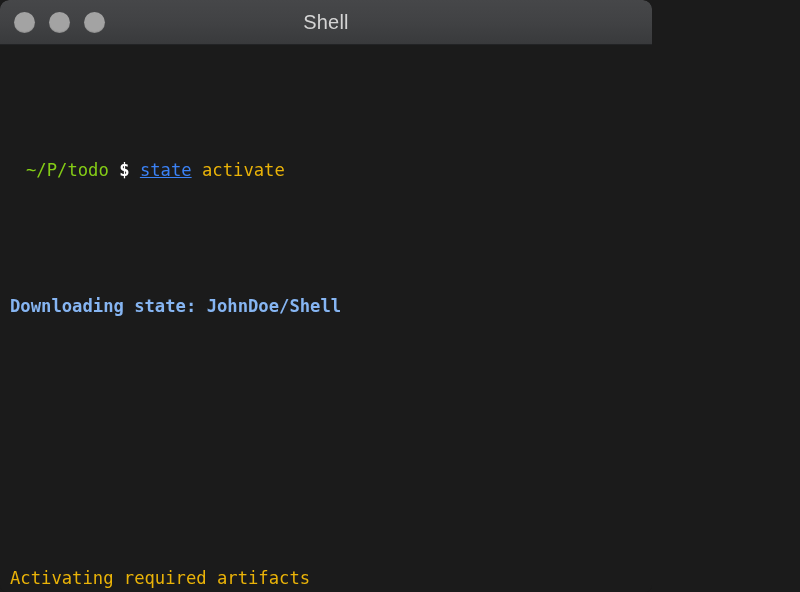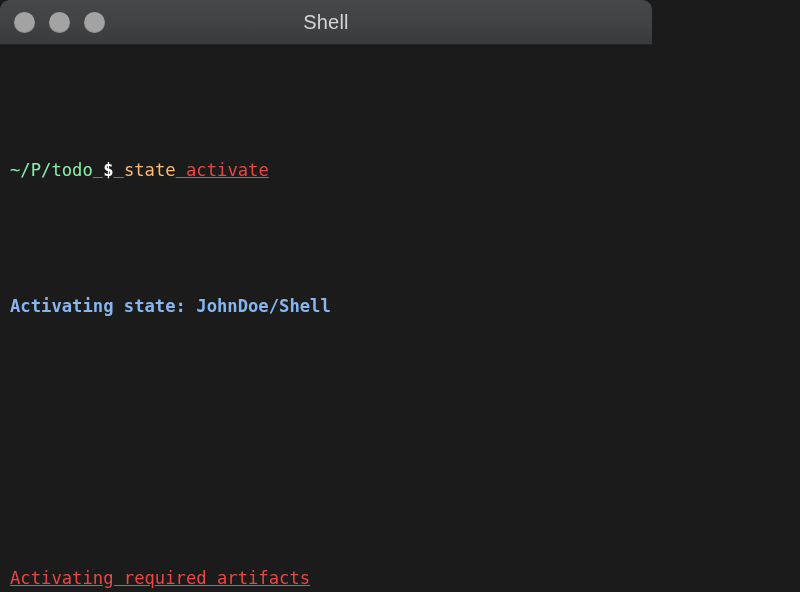--- a/index.html
+++ b/index.html
@@ -81,24 +81,24 @@
     line-height: 34px;
     color: #d6d6d6;
     white-space: pre;
     letter-spacing: 0;
   }
   .line {
     height: 34px;
     white-space: pre;
   }
   .blank { height: 34px; }
-  .c-tilde  { color: #86efac; }
+  .c-tilde  { color: #84cc16; margin-left: 16px; }
   .c-dollar { color: #ffffff; font-weight: bold; }
-  .c-cmd    { color: #fdba74; }
-  .c-plain  { color: #ef4444; text-decoration: underline; }
+  .c-cmd    { color: #3b82f6; text-decoration: underline; }
+  .c-plain  { color: #eab308; }
   .c-blue-b { color: #86b5f2; font-weight: bold; }
 </style>
 </head>
 <body>
 
 <div class="window">
 
   <div class="titlebar">
     <div class="traffic-lights">
       <div class="light"></div>
@@ -106,21 +106,21 @@
       <div class="light"></div>
     </div>
     <div class="window-title">Shell</div>
   </div>
 
   <div class="terminal">
     <div class="screen">
 
       <div class="line"><span class="c-tilde">~/P/todo</span><span class="c-plain"> </span><span class="c-dollar">$</span><span class="c-plain"> </span><span class="c-cmd">state</span><span class="c-plain"> </span><span class="c-plain">activate</span></div>
 
-      <div class="line"><span class="c-blue-b">Activating state:</span><span class="c-blue-b"> </span><span class="c-blue-b">JohnDoe/Shell</span></div>
+      <div class="line"><span class="c-blue-b">Downloading state:</span><span class="c-blue-b"> </span><span class="c-blue-b">JohnDoe/Shell</span></div>
 
       <div class="blank"></div>
 
       <div class="line"><span class="c-plain">Activating required artifacts</span></div>
 
       
 
       
 
       

